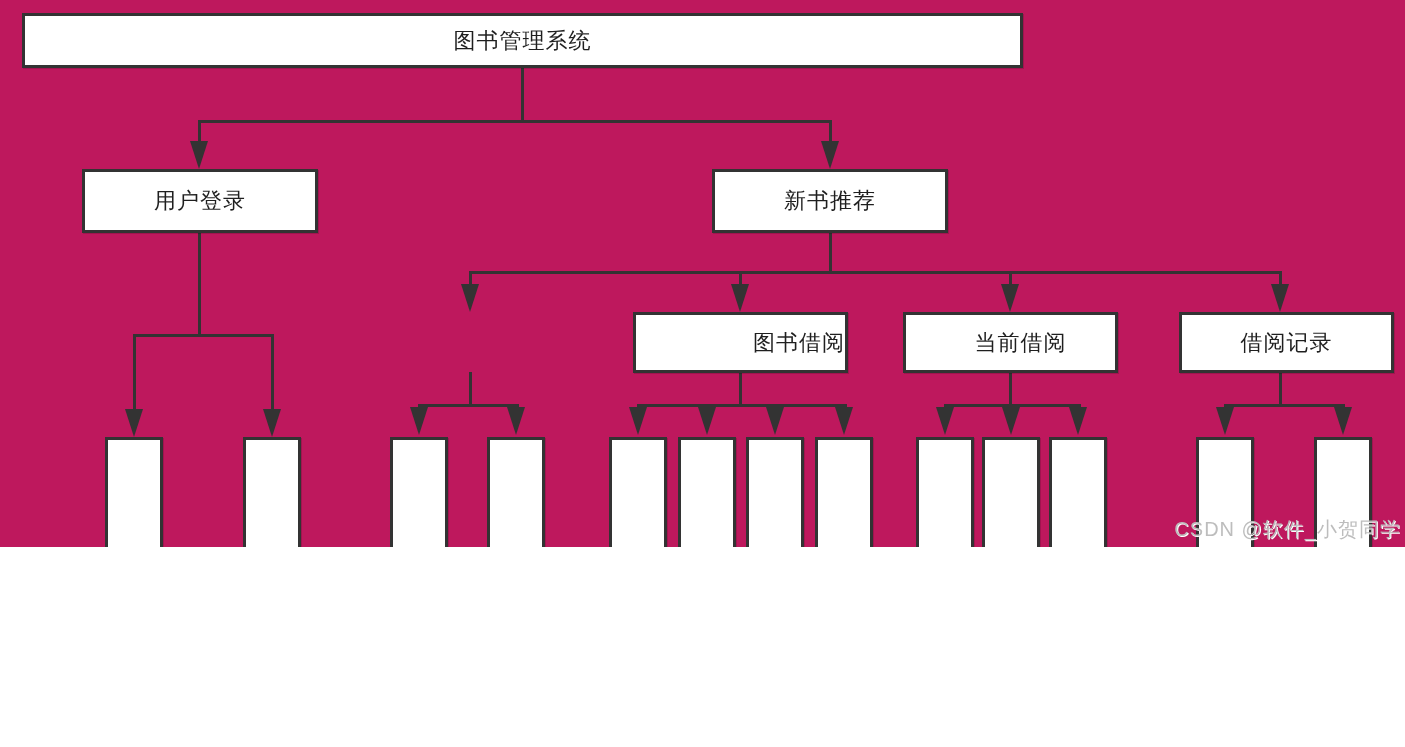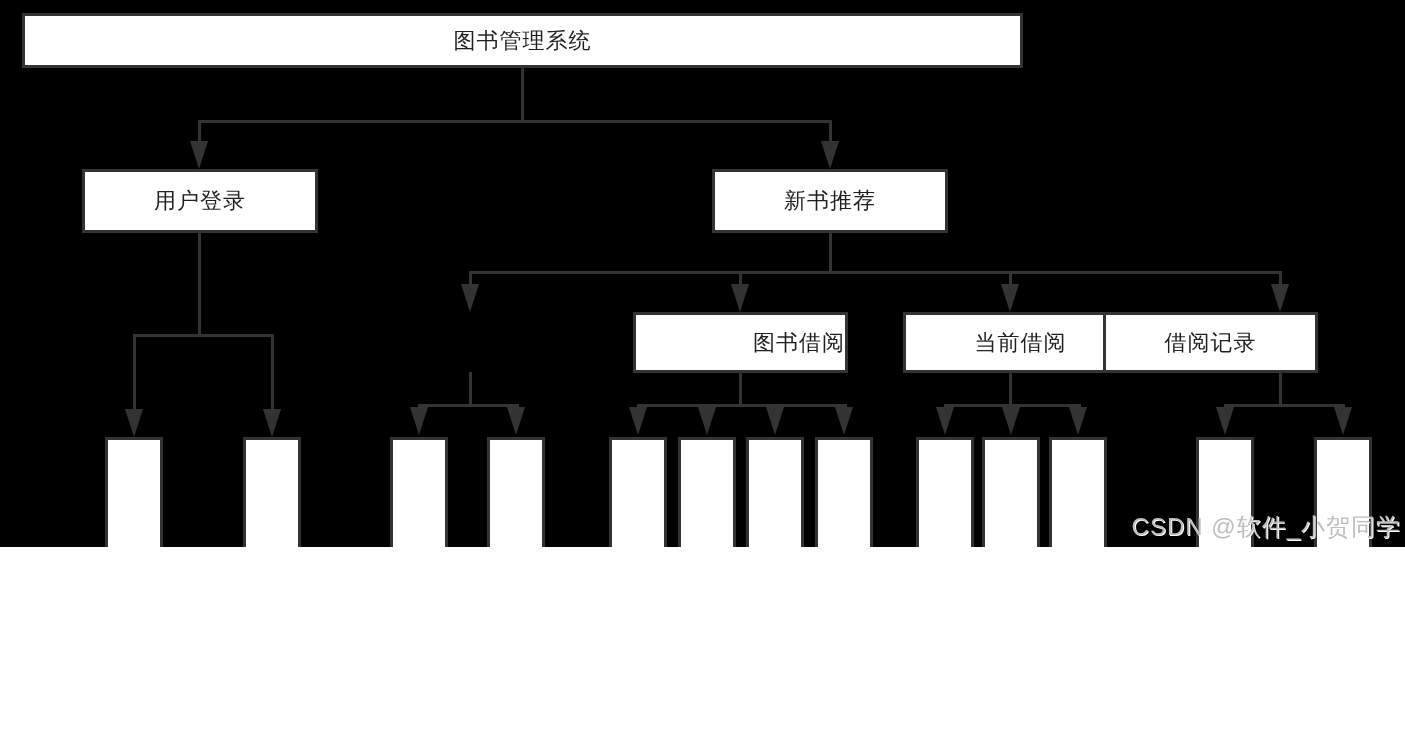--- a/index.html
+++ b/index.html
@@ -4,21 +4,21 @@
 <style>
   html, body {
     margin: 0;
     padding: 0;
     background: #ffffff;
   }
   .canvas {
     position: relative;
     width: 1405px;
     height: 547px;
-    background: #000000;
+    background: #be185d;
     overflow: hidden;
     font-family: "Liberation Sans", sans-serif;
     color: #1f1f1f;
   }
   .box {
     position: absolute;
     box-sizing: border-box;
     border: 3px solid #333333;
     background: #ffffff;
     display: flex;
@@ -52,21 +52,21 @@
     width: 0;
     height: 0;
     border-left: 9px solid transparent;
     border-right: 9px solid transparent;
     border-top: 28px solid #333333;
   }
   .watermark {
     position: absolute;
     right: 4px;
     bottom: 4px;
-    font-size: 24px;
+    font-size: 20px;
     color: #bdbdbd;
     letter-spacing: 1px;
     text-shadow: 1px 1px 0 #ffffff;
     z-index: 5;
   }
 </style>
 </head>
 <body>
 
 <div class="canvas">
@@ -129,21 +129,21 @@
   <div class="box" style="left:712px;top:169px;width:236px;height:64px;">
     <span>新书推荐</span>
   </div>
 
   <div class="box" style="left:633px;top:312px;width:215px;height:61px;justify-content:flex-end;">
     <span>图书借阅</span>
   </div>
   <div class="box" style="left:903px;top:312px;width:215px;height:61px;padding-left:20px;">
     <span>当前借阅</span>
   </div>
-  <div class="box" style="left:1103px;top:312px;width:215px;height:61px;justify-content:center;">
+  <div class="box" style="left:1179px;top:312px;width:215px;height:61px;justify-content:center;">
     <span>借阅记录</span>
   </div>
 
   <div class="box" style="left:105px;top:437px;width:58px;height:300px;">
     <span class="vtext">用户登录</span>
   </div>
   <div class="box" style="left:243px;top:437px;width:58px;height:300px;">
     <span class="vtext">注销登录</span>
   </div>
 

